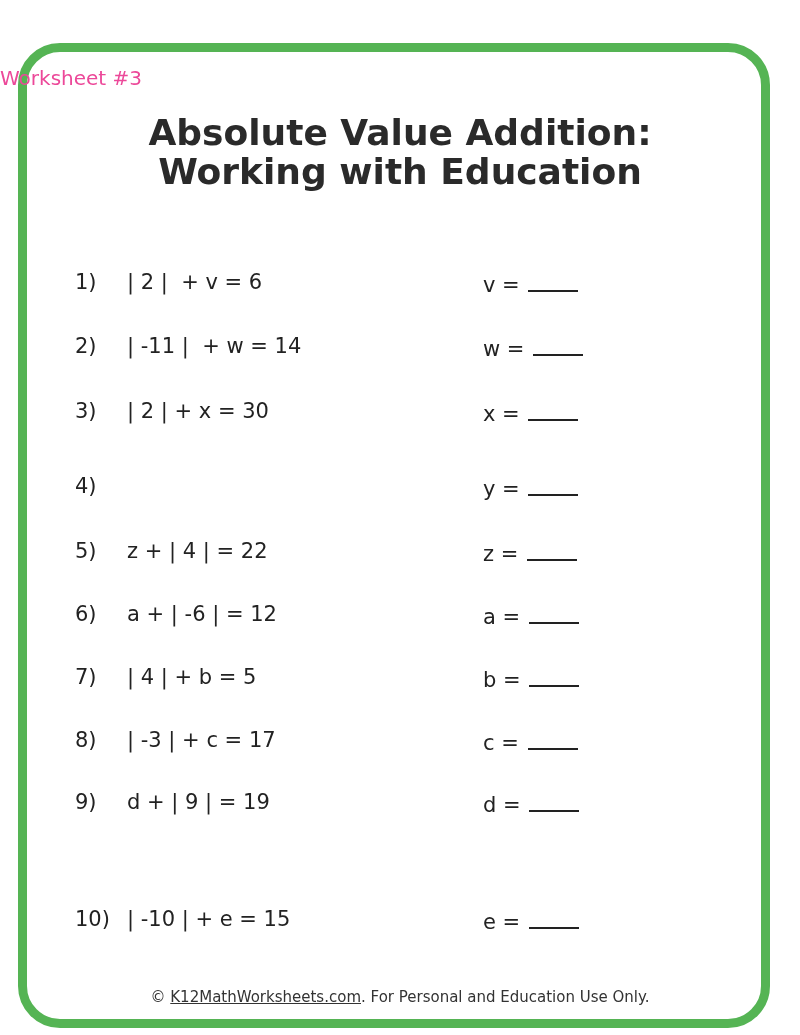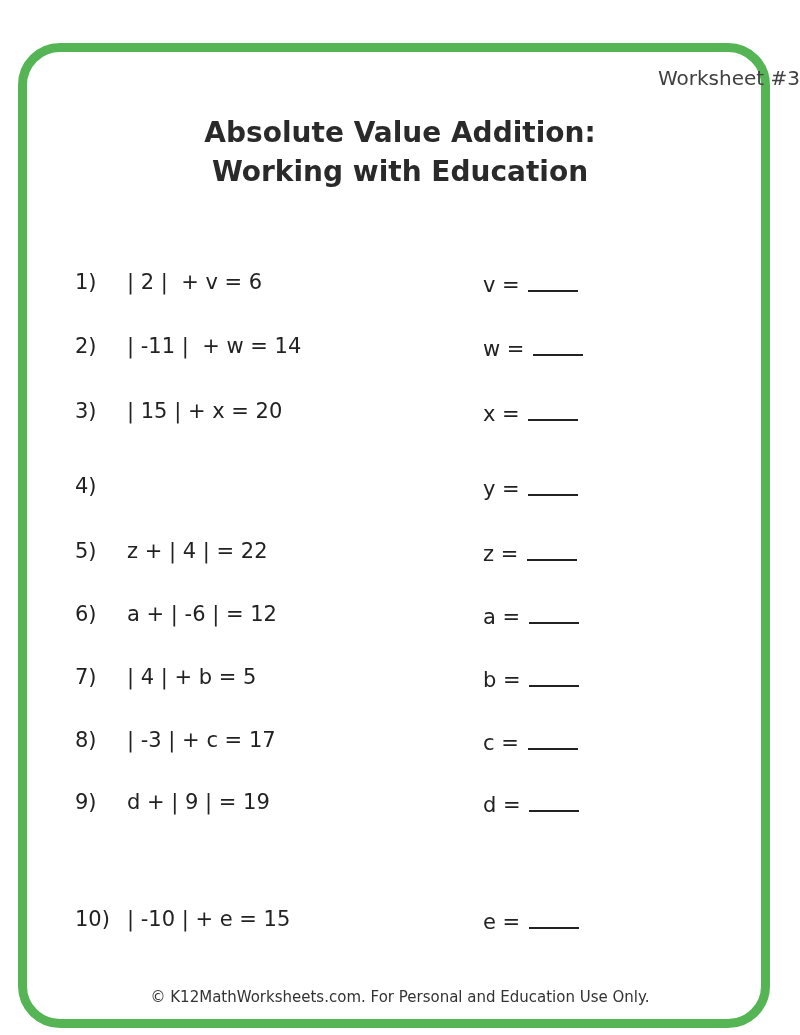--- a/index.html
+++ b/index.html
@@ -23,31 +23,31 @@
     height: 967px;
     border: 9px solid #55b454;
     border-radius: 42px;
     background: #ffffff;
   }
   .subtitle {
     position: absolute;
     left: 0;
     width: 800px;
     top: 66px;
-    text-align: right;
+    text-align: left;
     font-size: 20px;
-    color: #404040;
+    color: #ec4899;
   }
   .title {
     position: absolute;
     left: 0;
     width: 800px;
     top: 113px;
     text-align: center;
-    font-size: 28px;
+    font-size: 36px;
     font-weight: bold;
     line-height: 39px;
     color: #2a2a2a;
   }
   .problem {
     position: absolute;
     left: 75px;
     width: 560px;
     height: 30px;
     font-size: 21px;
@@ -81,20 +81,21 @@
   .footer {
     position: absolute;
     left: 0;
     width: 800px;
     top: 988px;
     text-align: center;
     font-size: 15px;
     color: #333;
   }
   .footer .site {
+    text-decoration: underline;
     color: #333;
   }
 </style>
 </head>
 <body>
 
 <div class="frame"></div>
 
 <div class="subtitle">Worksheet #3</div>
 
@@ -110,21 +111,21 @@
 </div>
 
 <div class="problem" style="top:334px;">
   <span class="num">2)</span>
   <span class="eq">| -11 |  + w = 14</span>
   <span class="ans"><span>w = </span><span class="blank"></span></span>
 </div>
 
 <div class="problem" style="top:399px;">
   <span class="num">3)</span>
-  <span class="eq">| 15 | + x = 20</span>
+  <span class="eq">| 2 | + x = 30</span>
   <span class="ans"><span>x = </span><span class="blank"></span></span>
 </div>
 
 <div class="problem" style="top:474px;">
   <span class="num">4)</span>
   <span class="ans"><span>y = </span><span class="blank"></span></span>
 </div>
 
 <div class="problem" style="top:539px;">
   <span class="num">5)</span>

